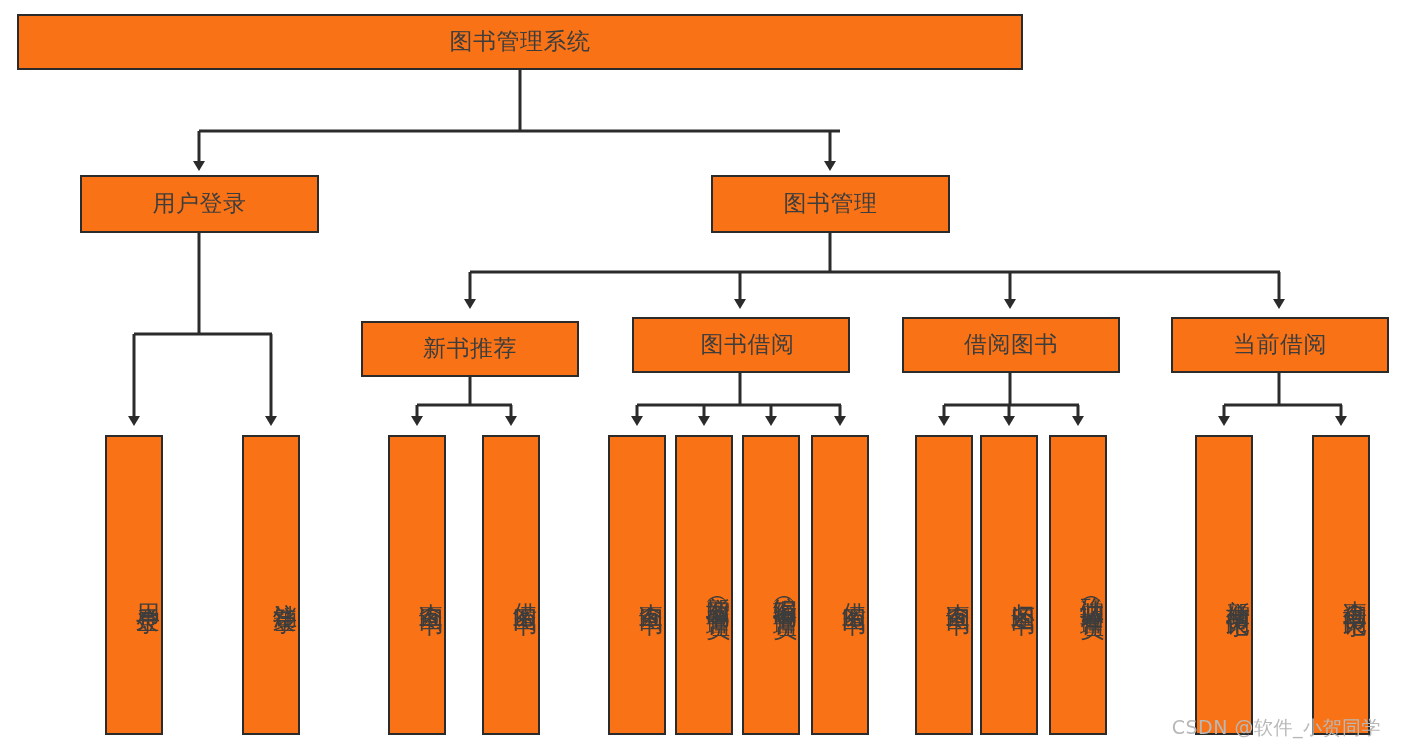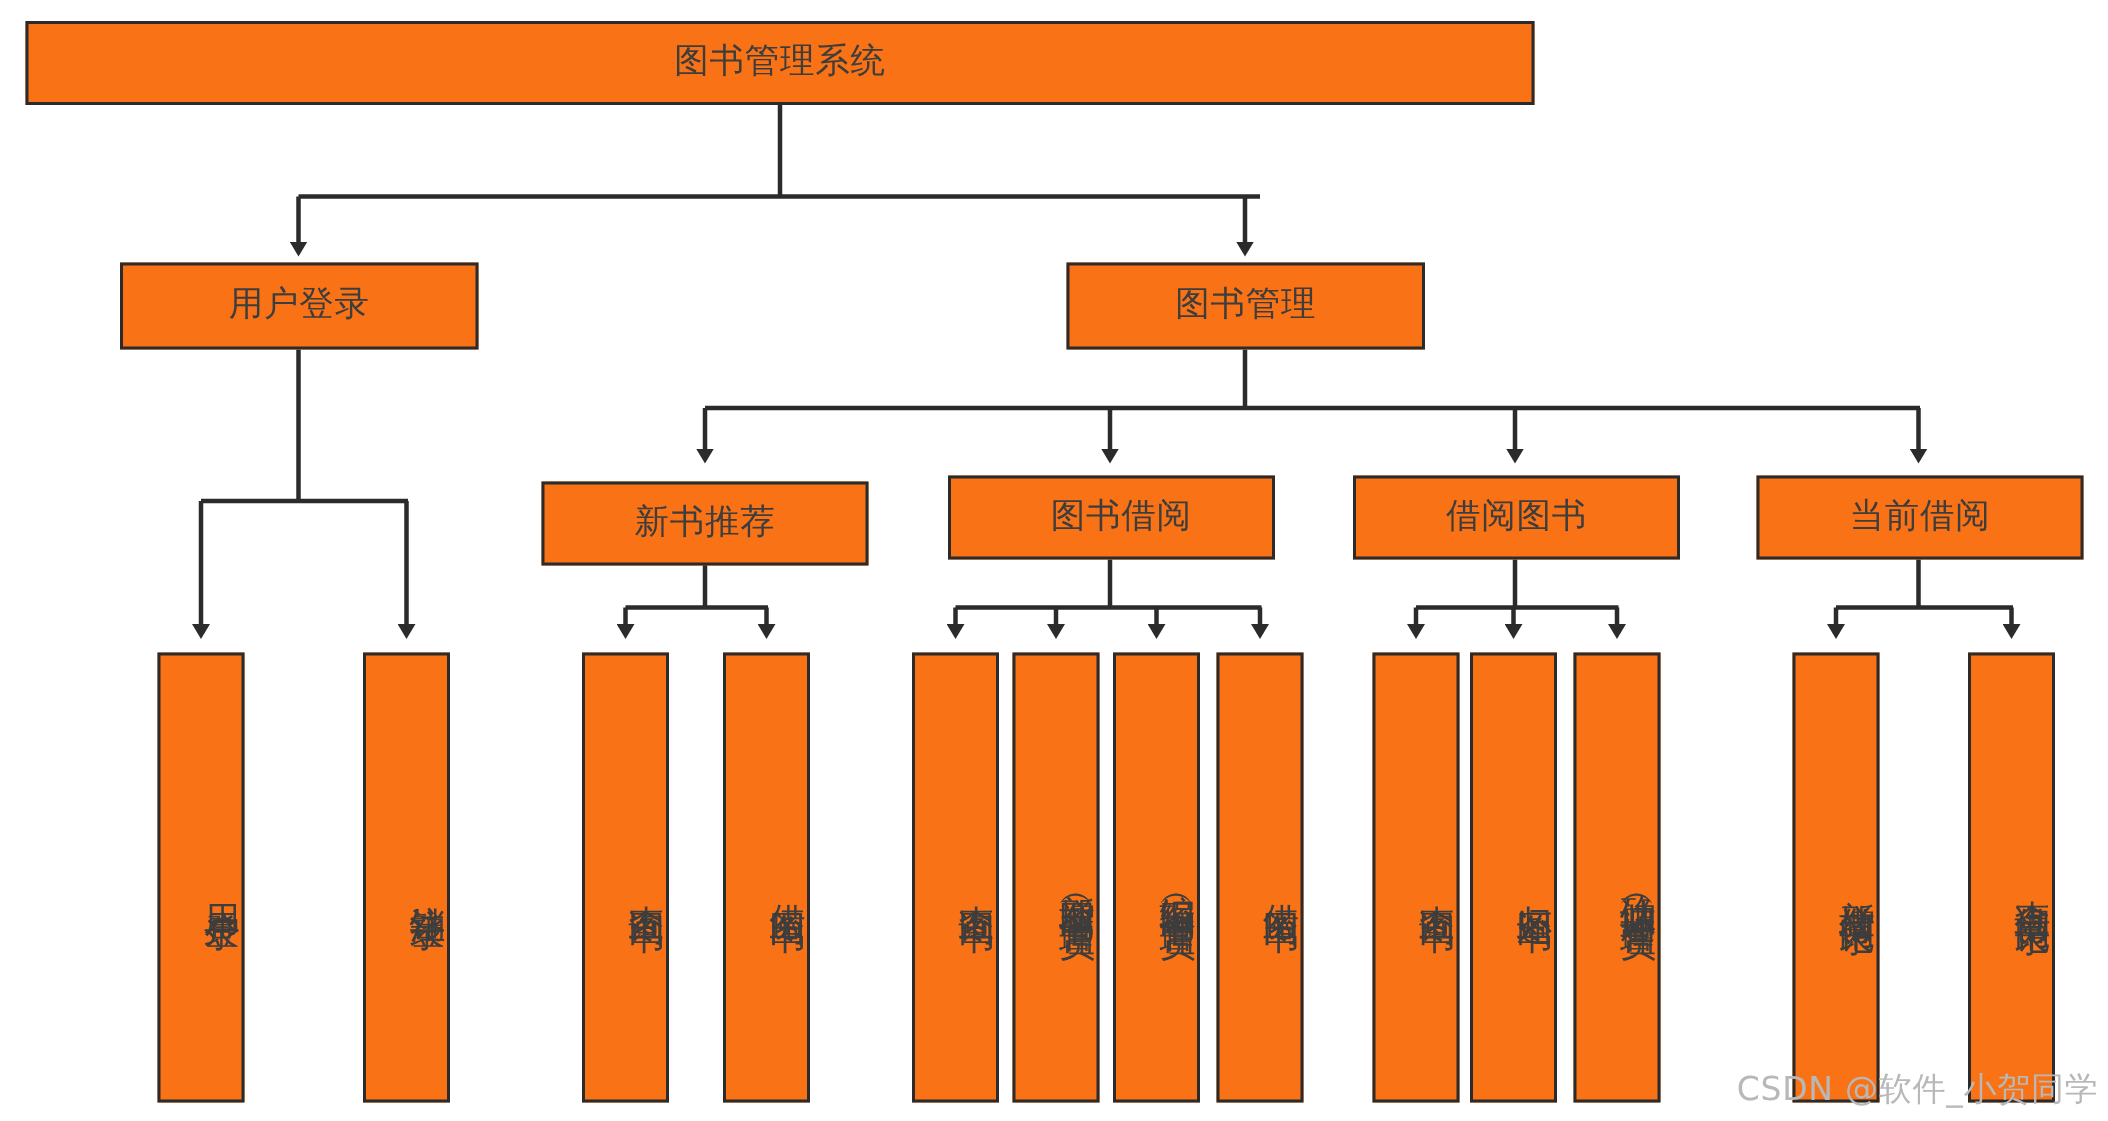--- a/index.html
+++ b/index.html
@@ -49,23 +49,23 @@
     line-height: 1.15;
     padding-top: 10px;
     letter-spacing: 3px;
   }
   .node.v .vlabel {
     writing-mode: vertical-rl;
     text-orientation: upright;
   }
   .watermark {
     position: absolute;
-    right: 6px;
+    right: 24px;
     bottom: 6px;
-    font-size: 22px;
+    font-size: 19px;
     color: #b8b8b8;
     white-space: nowrap;
     letter-spacing: 0.5px;
   }
 </style>
 </head>
 <body>
 
 <div id="canvas">
 

